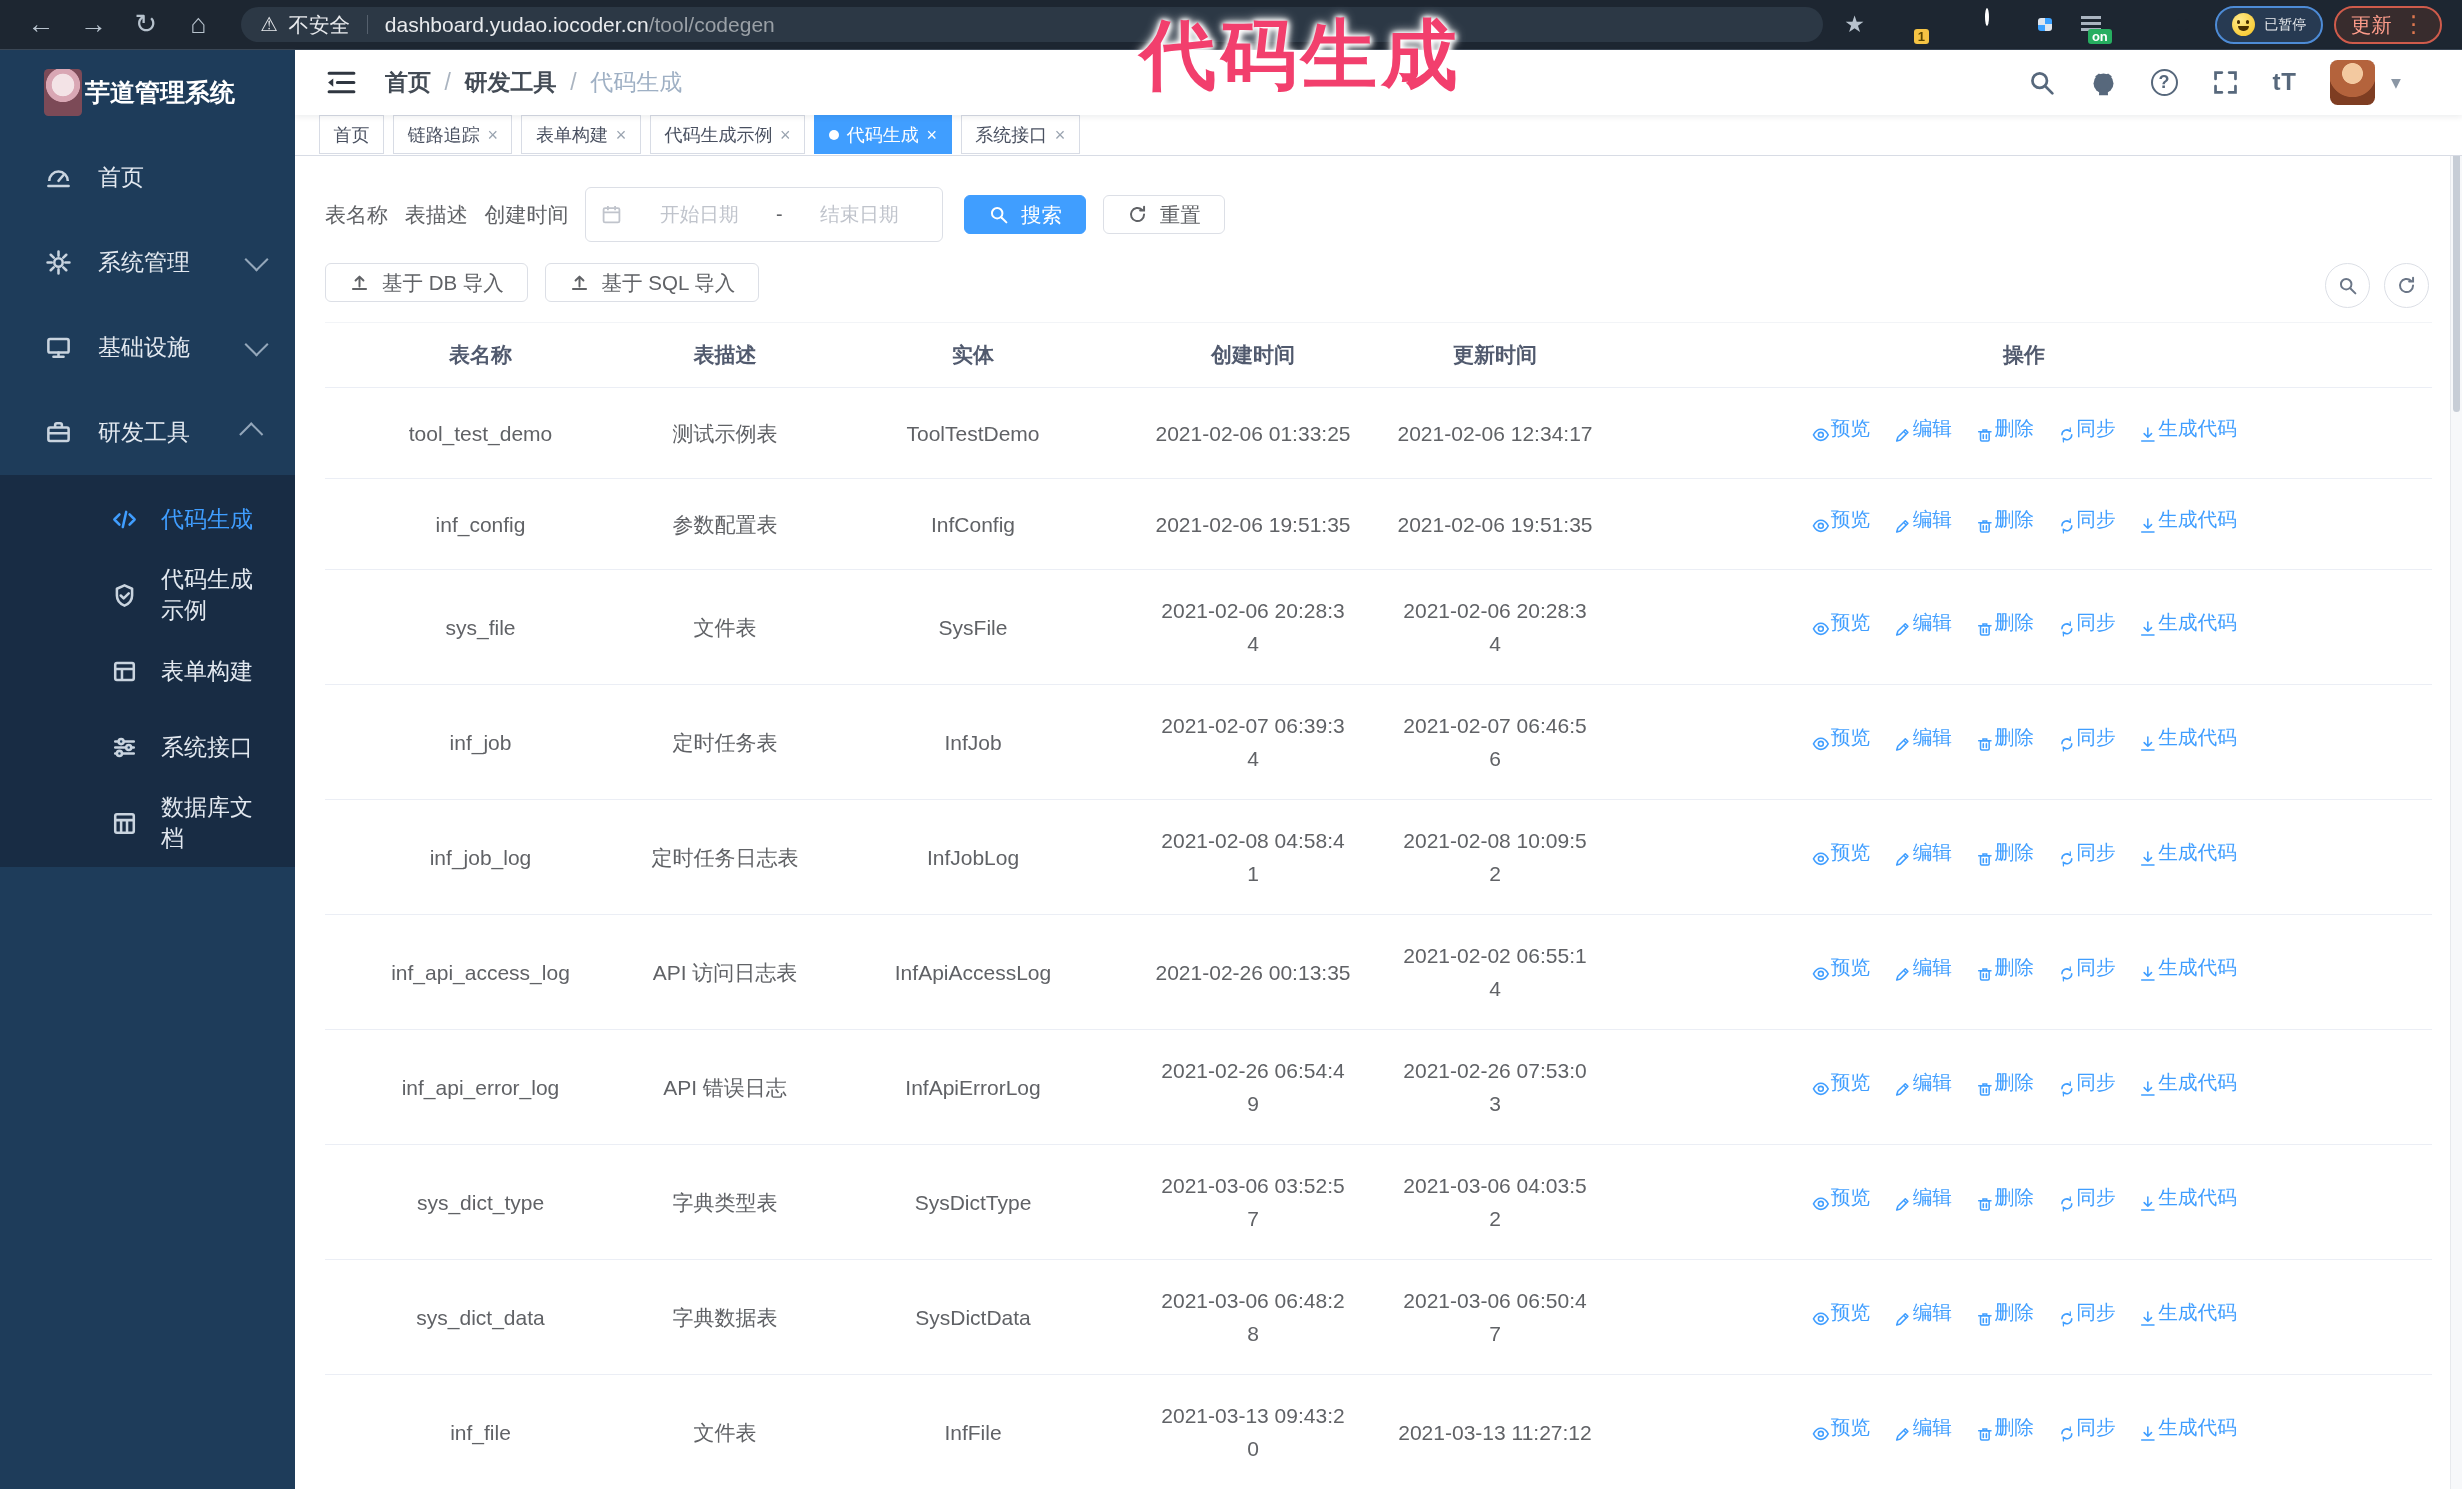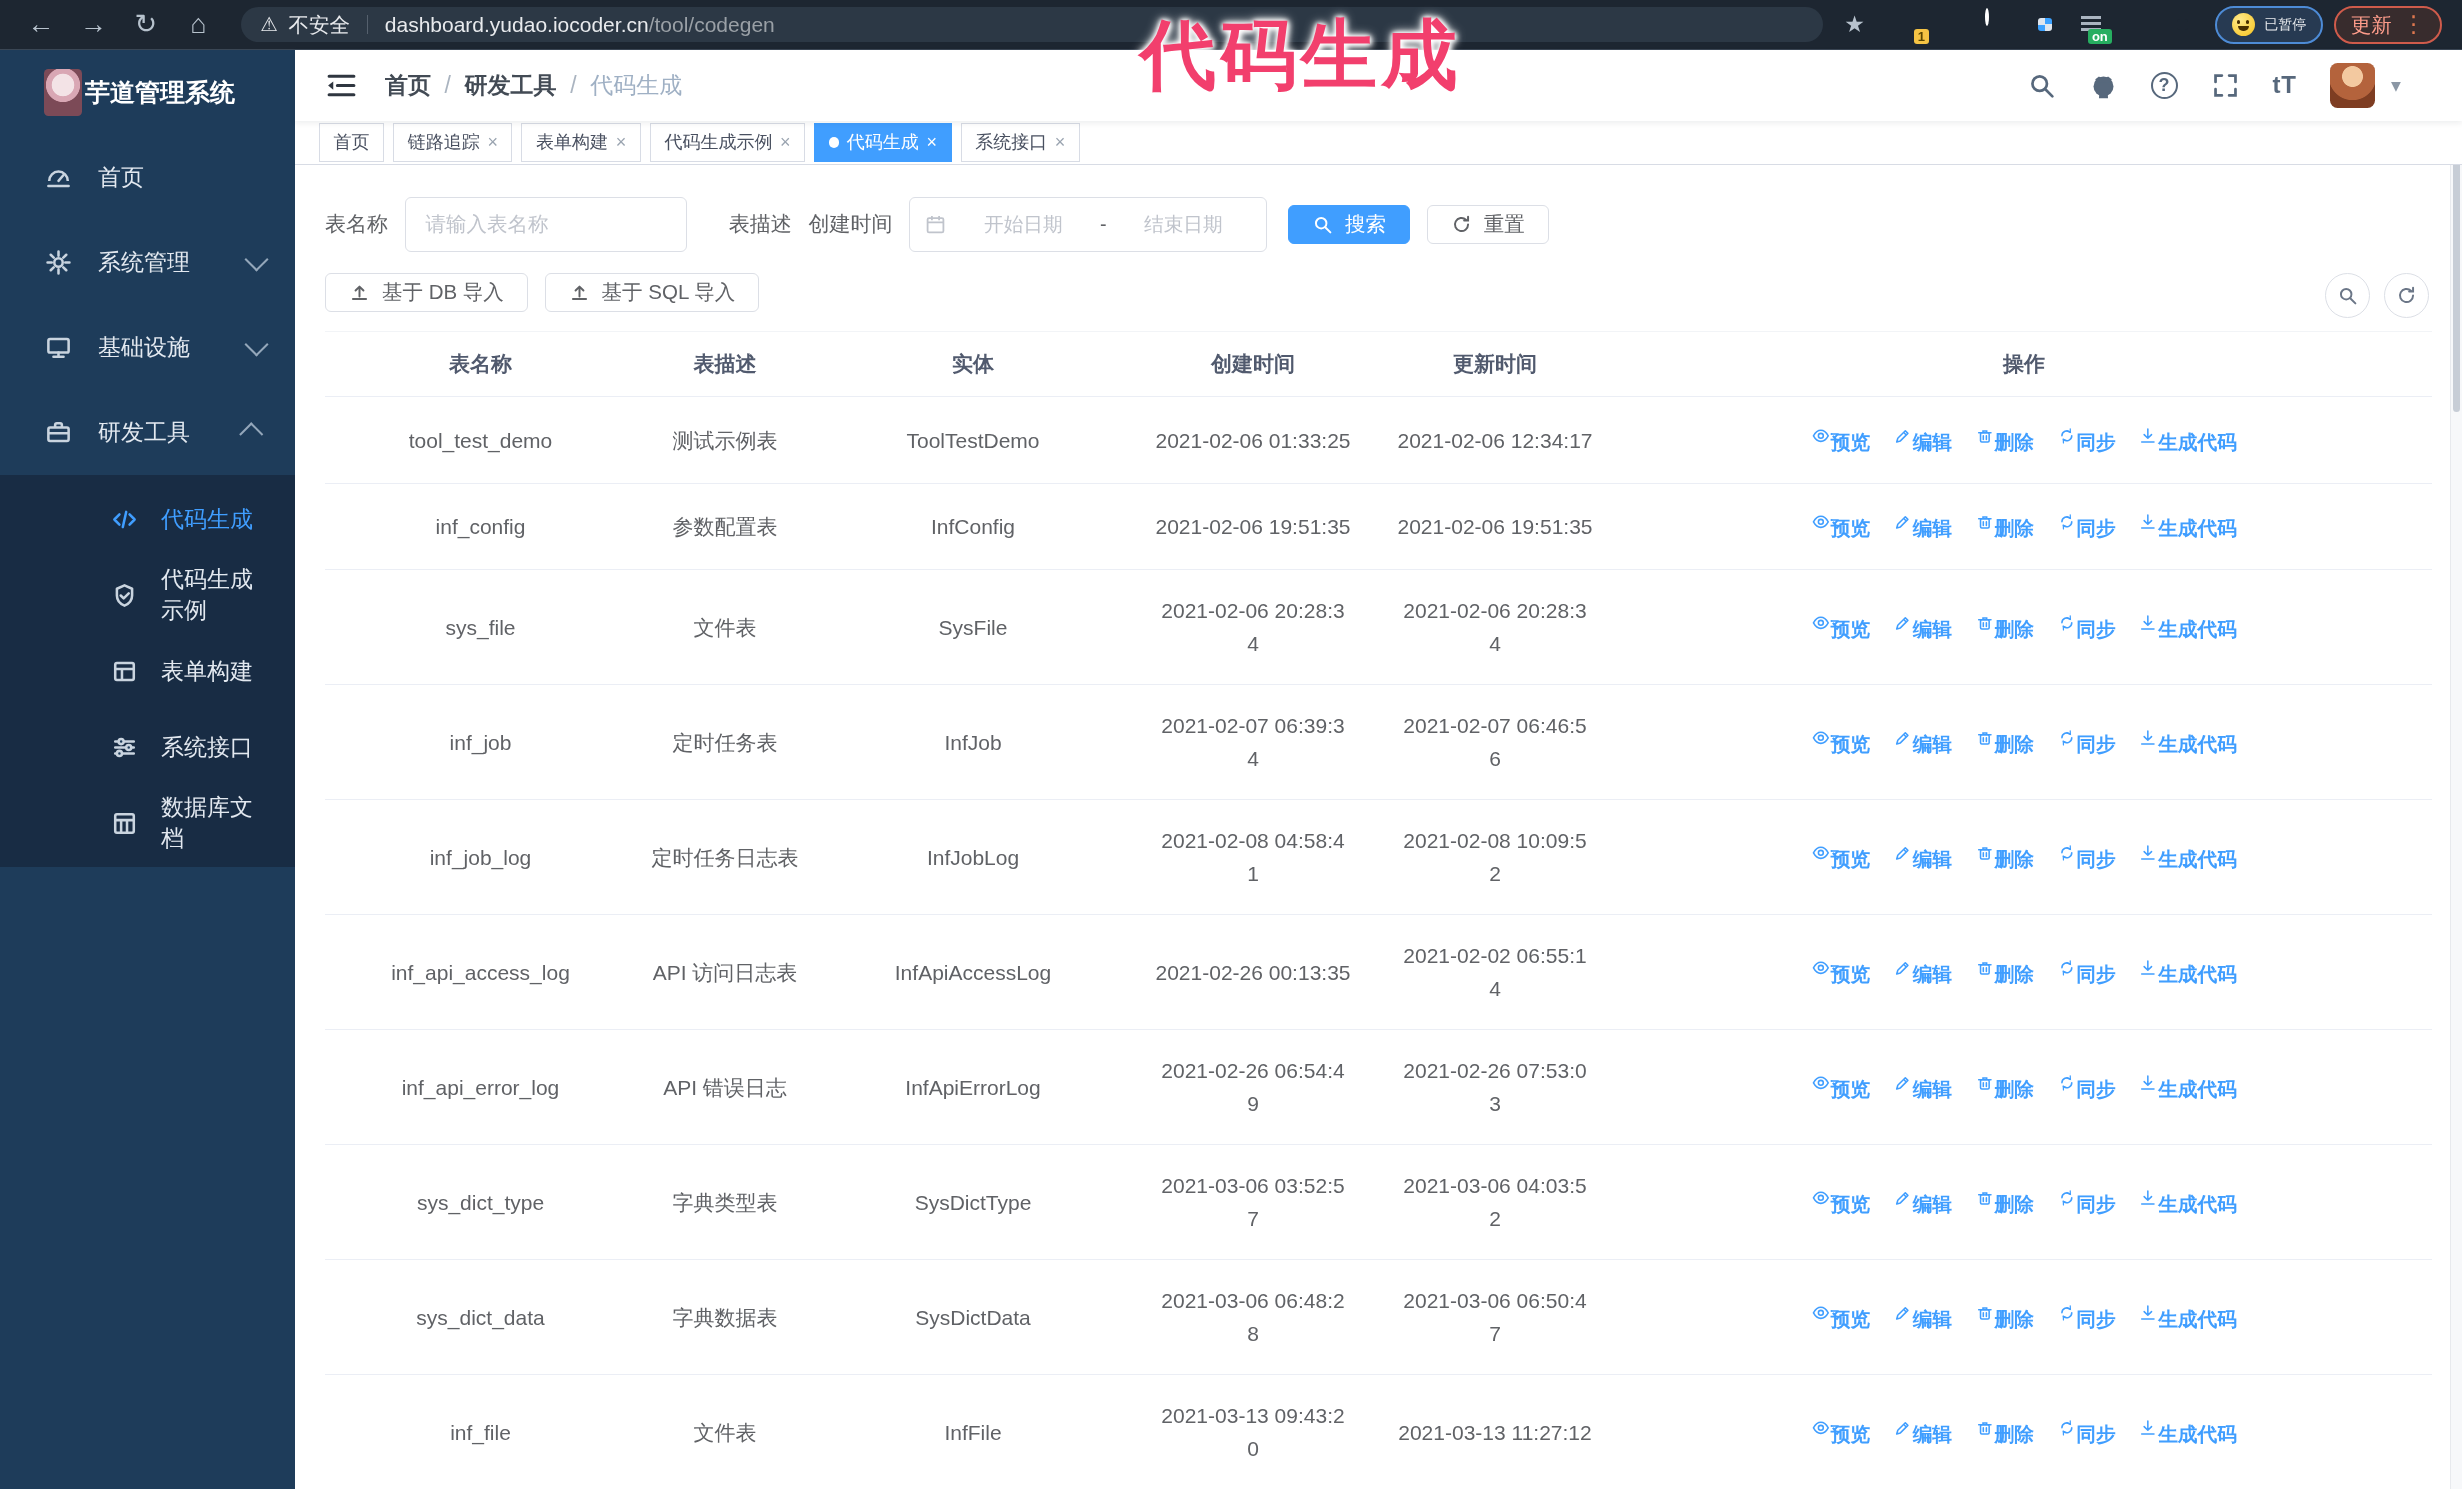--- a/index.html
+++ b/index.html
@@ -104,21 +104,21 @@
   .import-row { display:flex; align-items:center; margin-bottom:19.7px; position:relative; }
   .circle-btns { position:absolute; right:3px; top:0; display:flex; gap:13.6px; }
   .c-btn { width:45px; height:45px; border-radius:50%; border:1.5px solid #dcdfe6; background:#fff; color:#6b7687; display:flex; align-items:center; justify-content:center; cursor:pointer; }
   .c-btn svg { width:21px; height:21px; }
 
   
   table { width:100%; border-collapse:collapse; table-layout:fixed; }
   thead th { font-size:21px; color:#515a6e; font-weight:bold; text-align:center; padding:18px 0; border-bottom:1.5px solid #ebeef5; border-top:1.5px solid #f2f4f7; }
   tbody td { font-size:21px; color:#606266; text-align:center; padding:24px 4.5px; border-bottom:1.5px solid #ebeef5; line-height:33px; word-break:break-all; }
   td.time { white-space:pre-line; }
-  .action-link { color:#409eff; font-size:19.7px; display:inline-flex; align-items:flex-start; gap:0; margin:0 11.4px; cursor:pointer; white-space:nowrap;font-weight:bold; }
+  .action-link { color:#409eff; font-size:19.7px; display:inline-flex; align-items:flex-end; gap:0; margin:0 11.4px; cursor:pointer; white-space:nowrap; }
   .action-link svg { width:19.7px; height:19.7px; }
 
   
   .page-scrollbar { position:absolute; right:0; top:50px; width:12px; height:1440px; background:#f7f8fa; border-left:1.5px solid #e8eaee; }
   .page-scrollbar .thumb { position:absolute; top:6px; left:1.5px; width:7.6px; height:356px; border-radius:3.8px; background:#c7cdd6; }
 
   
   .annotation { position:absolute; left:1140px; top:4.5px; font-size:76px; font-weight:bold; color:#f23f6d; z-index:50; letter-spacing:4.5px;
       text-shadow:0 0 4.5px #fff, 0 0 7.6px #fff, 0 0 12px #fff, 1.5px 1.5px 6px #fff; }
 </style>
@@ -318,23 +318,20 @@
         <span class="tag">
           <span>系统接口</span>
           <span class="x">×</span>
         </span>
       </div>
 
     <div class="content">
 
       <div class="filter-row">
         <span class="f-label">表名称</span>
-        <span class="f-input">
-          <input placeholder="请输入表名称" style="">
-        </span>
         <span class="f-label">表描述</span>
         <span class="f-label">创建时间</span>
         <span class="date-box">
           <span class="cal">
               <svg viewBox="0 0 32 32" fill="none" stroke="currentColor" stroke-width="2.5">
                 <rect x="5" y="7" width="22" height="20" rx="2"></rect>
                 <path d="M5 13h22M11 4v6M21 4v6"></path>
               </svg>
             </span>
           <span class="date-ph">开始日期</span>

